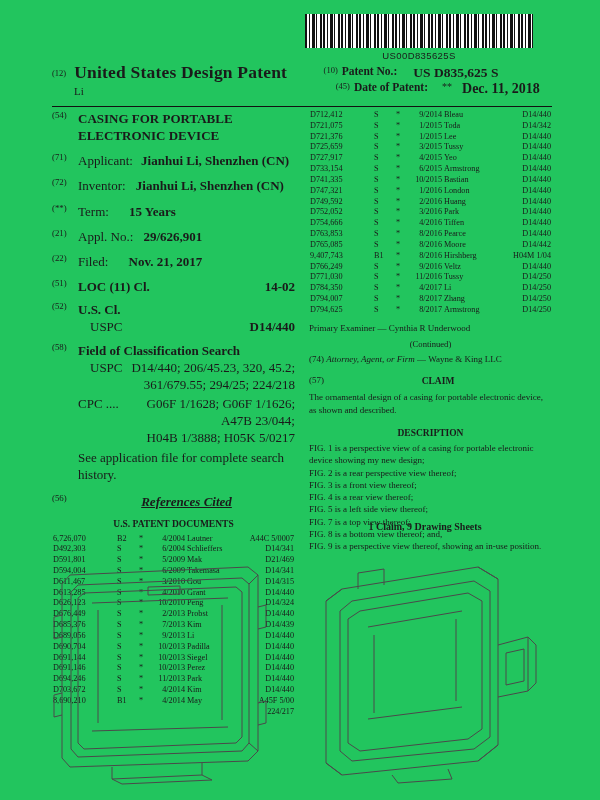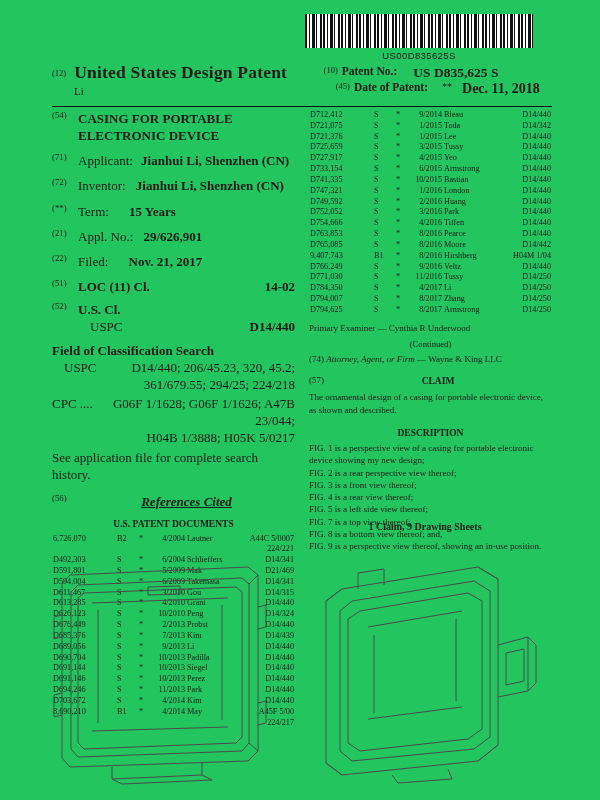--- a/index.html
+++ b/index.html
@@ -194,20 +194,21 @@
         <div class="fld-body">
           <div class="t10 bold">U.S. Cl.</div>
           <div style="display:flex;justify-content:space-between;">
             <span class="t10" style="margin-left:12px">USPC</span>
             <span class="t10 bold">D14/440</span>
           </div>
         </div>
       </div>
 
       <div class="fld" style="margin-top:6px">
+        <div class="fld-num">(58)</div>
         <div class="fld-body">
           <div class="t10 bold">Field of Classification Search</div>
           <div style="display:flex;">
             <span class="t10" style="margin-left:12px">USPC</span>
             <span class="t10" style="flex:1;text-align:right">D14/440; 206/45.23, 320, 45.2;</span>
           </div>
           <div class="t10 rt">361/679.55; 294/25; 224/218</div>
           <div style="display:flex;margin-top:2px;">
             <span class="t10">CPC ....</span>
             <span class="t10" style="flex:1;text-align:right">G06F 1/1628; G06F 1/1626; A47B 23/044;</span>
@@ -230,28 +231,20 @@
         <tbody>
           <tr>
               <td class="c-pn">6,726,070</td>
               <td class="c-kc">B2</td>
               <td class="c-star">*</td>
               <td class="c-date">4/2004</td>
               <td class="c-name">Lautner</td>
               <td class="c-cls">A44C 5/0007</td>
             </tr>
           <tr>
-              <td class="c-pn"></td>
-              <td class="c-kc"></td>
-              <td class="c-star"></td>
-              <td class="c-date"></td>
-              <td class="c-name"></td>
-              <td class="c-cls">224/221</td>
-            </tr>
-          <tr>
               <td class="c-pn">D492,303</td>
               <td class="c-kc">S</td>
               <td class="c-star">*</td>
               <td class="c-date">6/2004</td>
               <td class="c-name">Schlieffers</td>
               <td class="c-cls">D14/341</td>
             </tr>
           <tr>
               <td class="c-pn">D591,801</td>
               <td class="c-kc">S</td>

